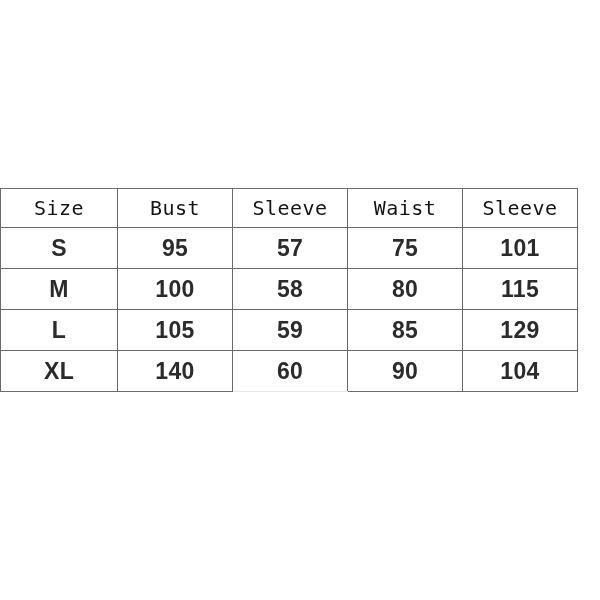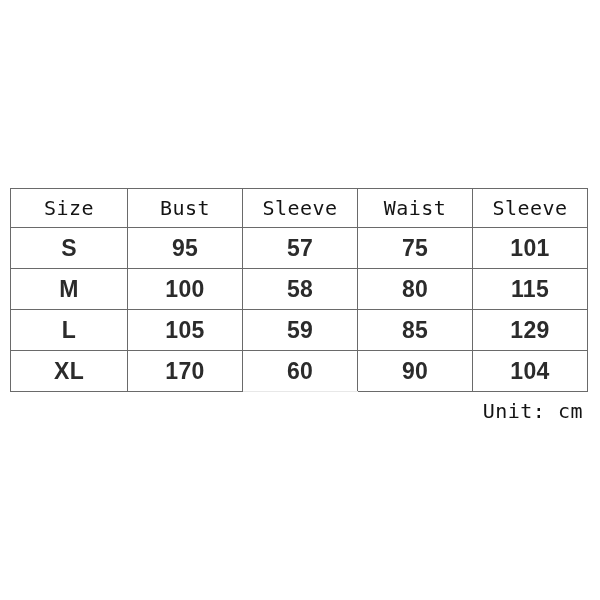--- a/index.html
+++ b/index.html
@@ -13,21 +13,21 @@
     width: 600px;
     height: 600px;
     background: #ffffff;
     overflow: hidden;
     font-family: "Liberation Sans", sans-serif;
   }
 
   
   #size-table {
     position: absolute;
-    left: 10px;
+    left: 0;
     top: 188px;
     width: 577px;
     border-collapse: collapse;
     table-layout: fixed;
     background: #a21caf;
   }
 
   #size-table col.c-size   { width: 117px; }
   #size-table col.c-data   { width: 115px; }
 
@@ -117,23 +117,22 @@
       </tr>
       <tr>
         <td>L</td>
         <td>105</td>
         <td>59</td>
         <td>85</td>
         <td>129</td>
       </tr>
       <tr>
         <td>XL</td>
-        <td>170</td>
+        <td>140</td>
         <td class="faint-bottom">60</td>
         <td>90</td>
         <td>104</td>
       </tr>
     </tbody>
   </table>
 
-  <div id="unit-note">Unit: cm</div>
 
 </div>
 
 </body></html>

